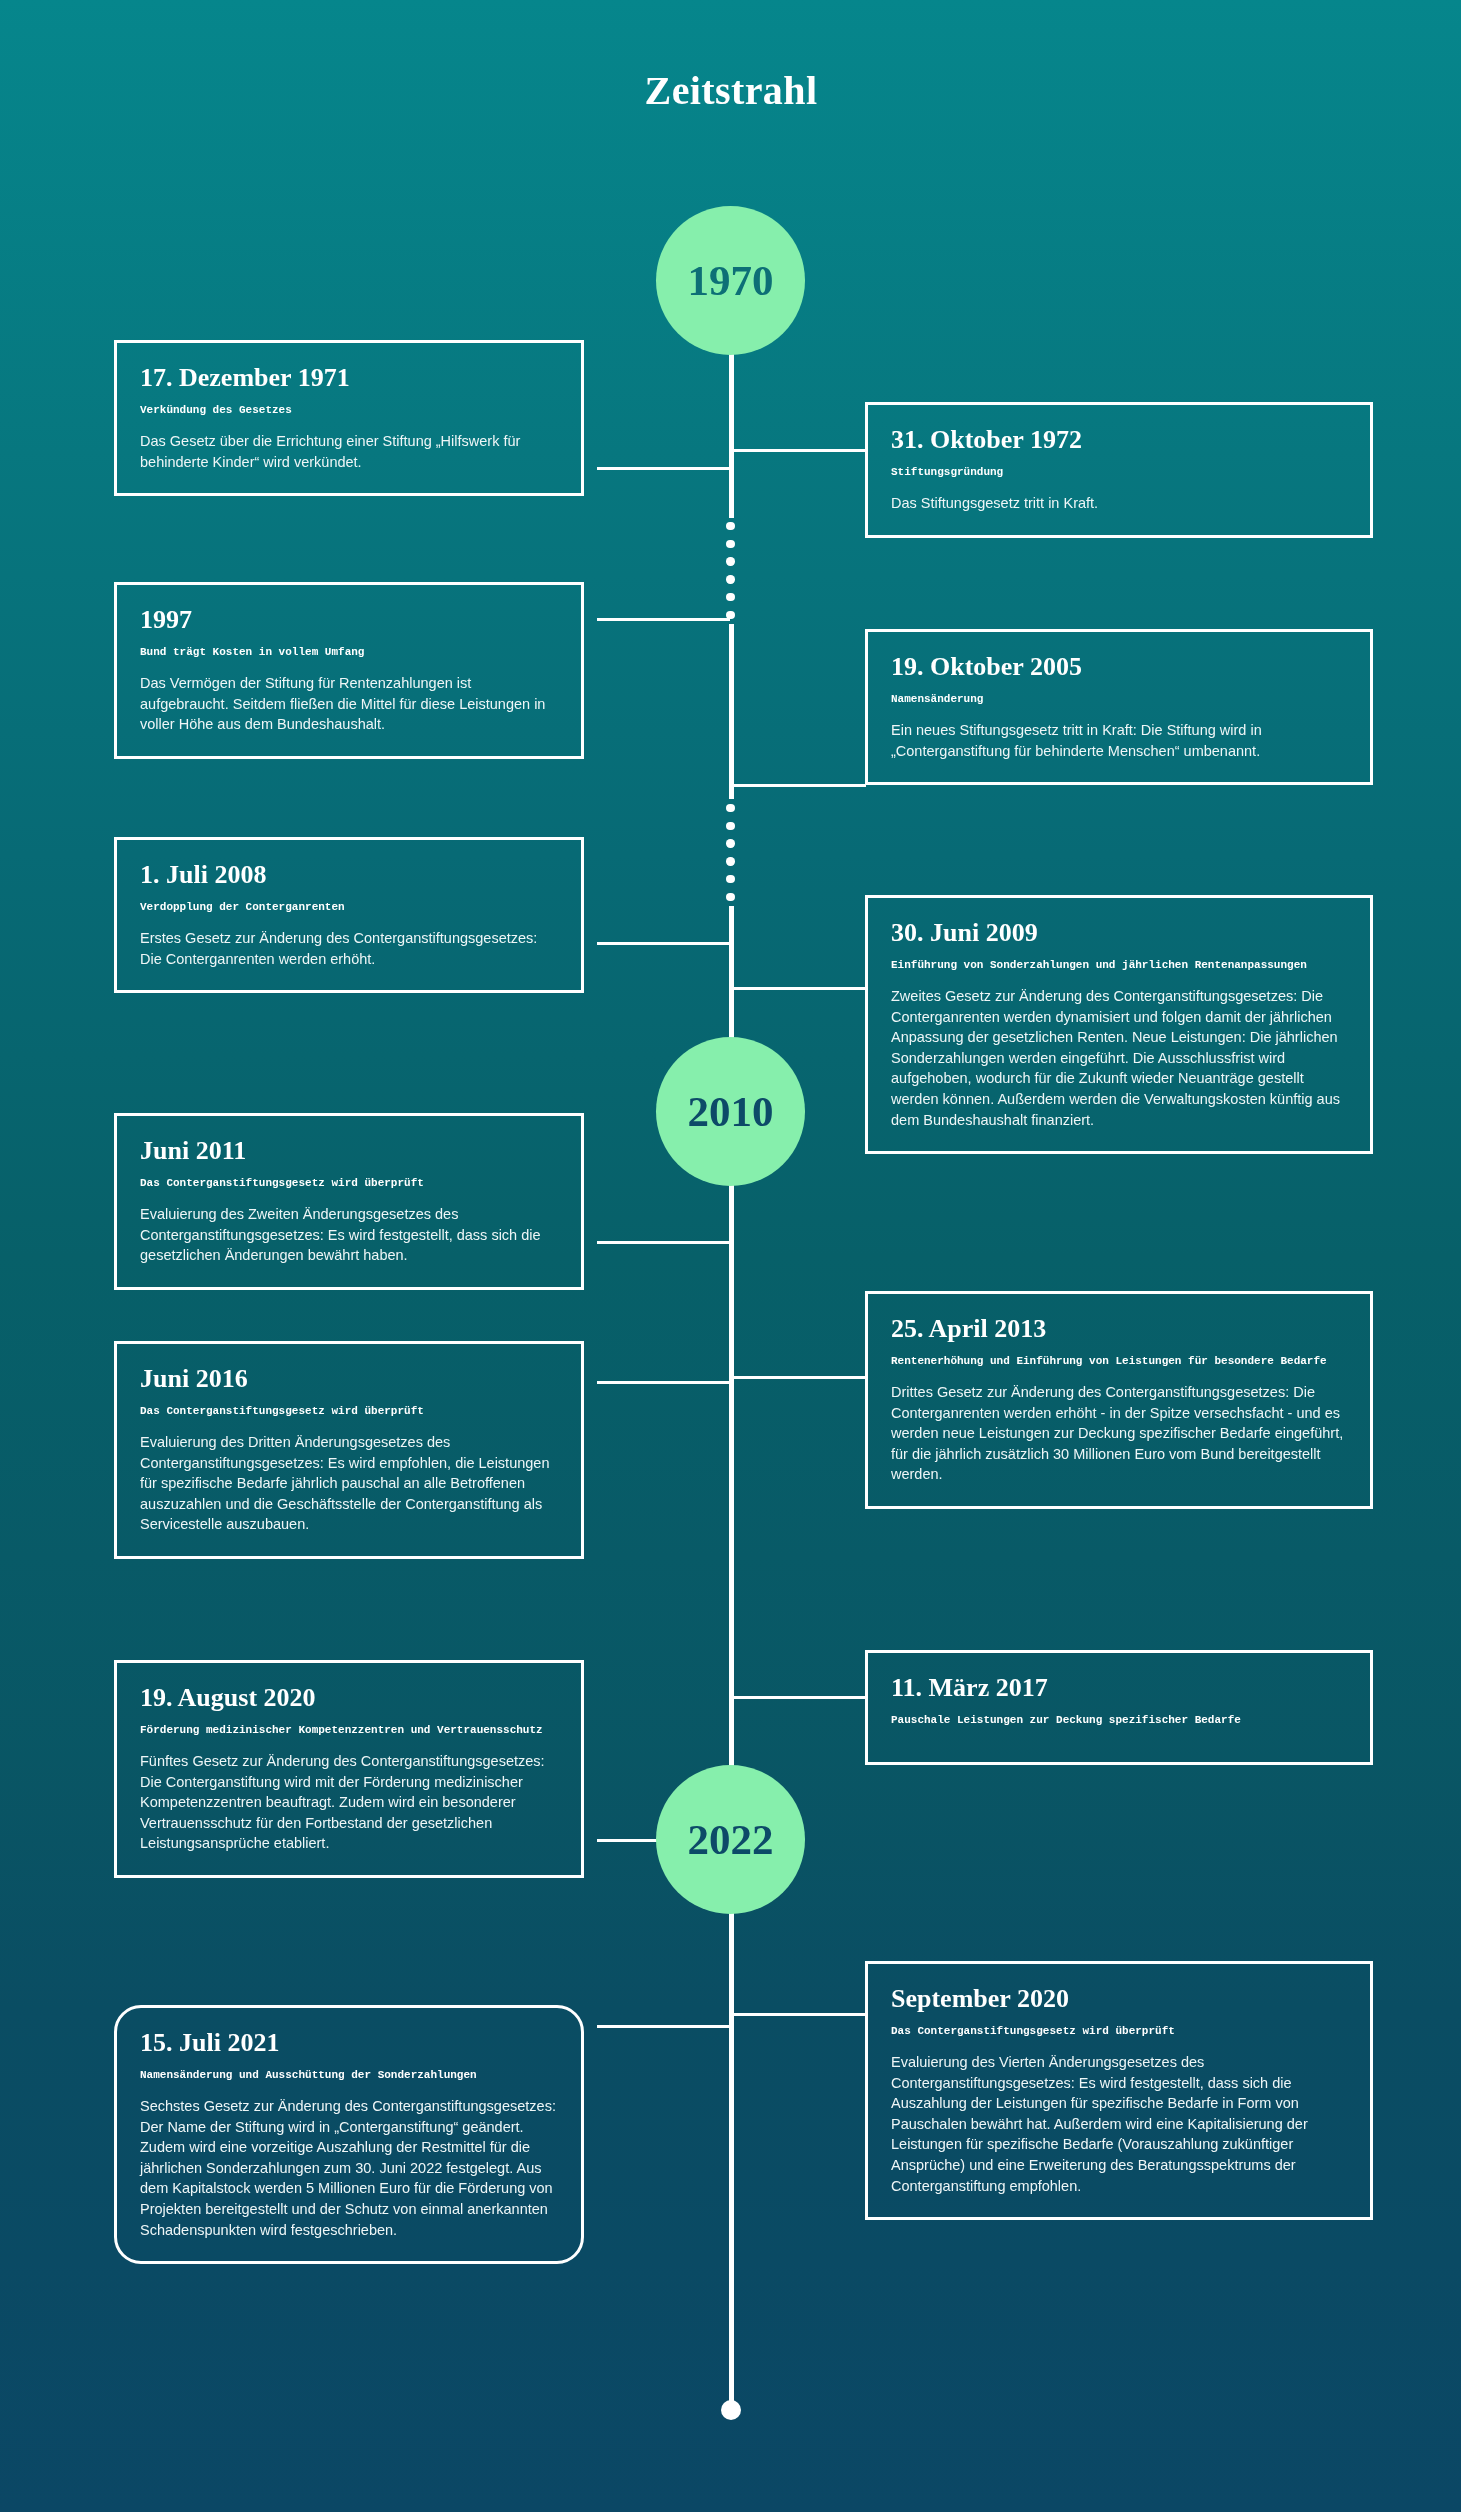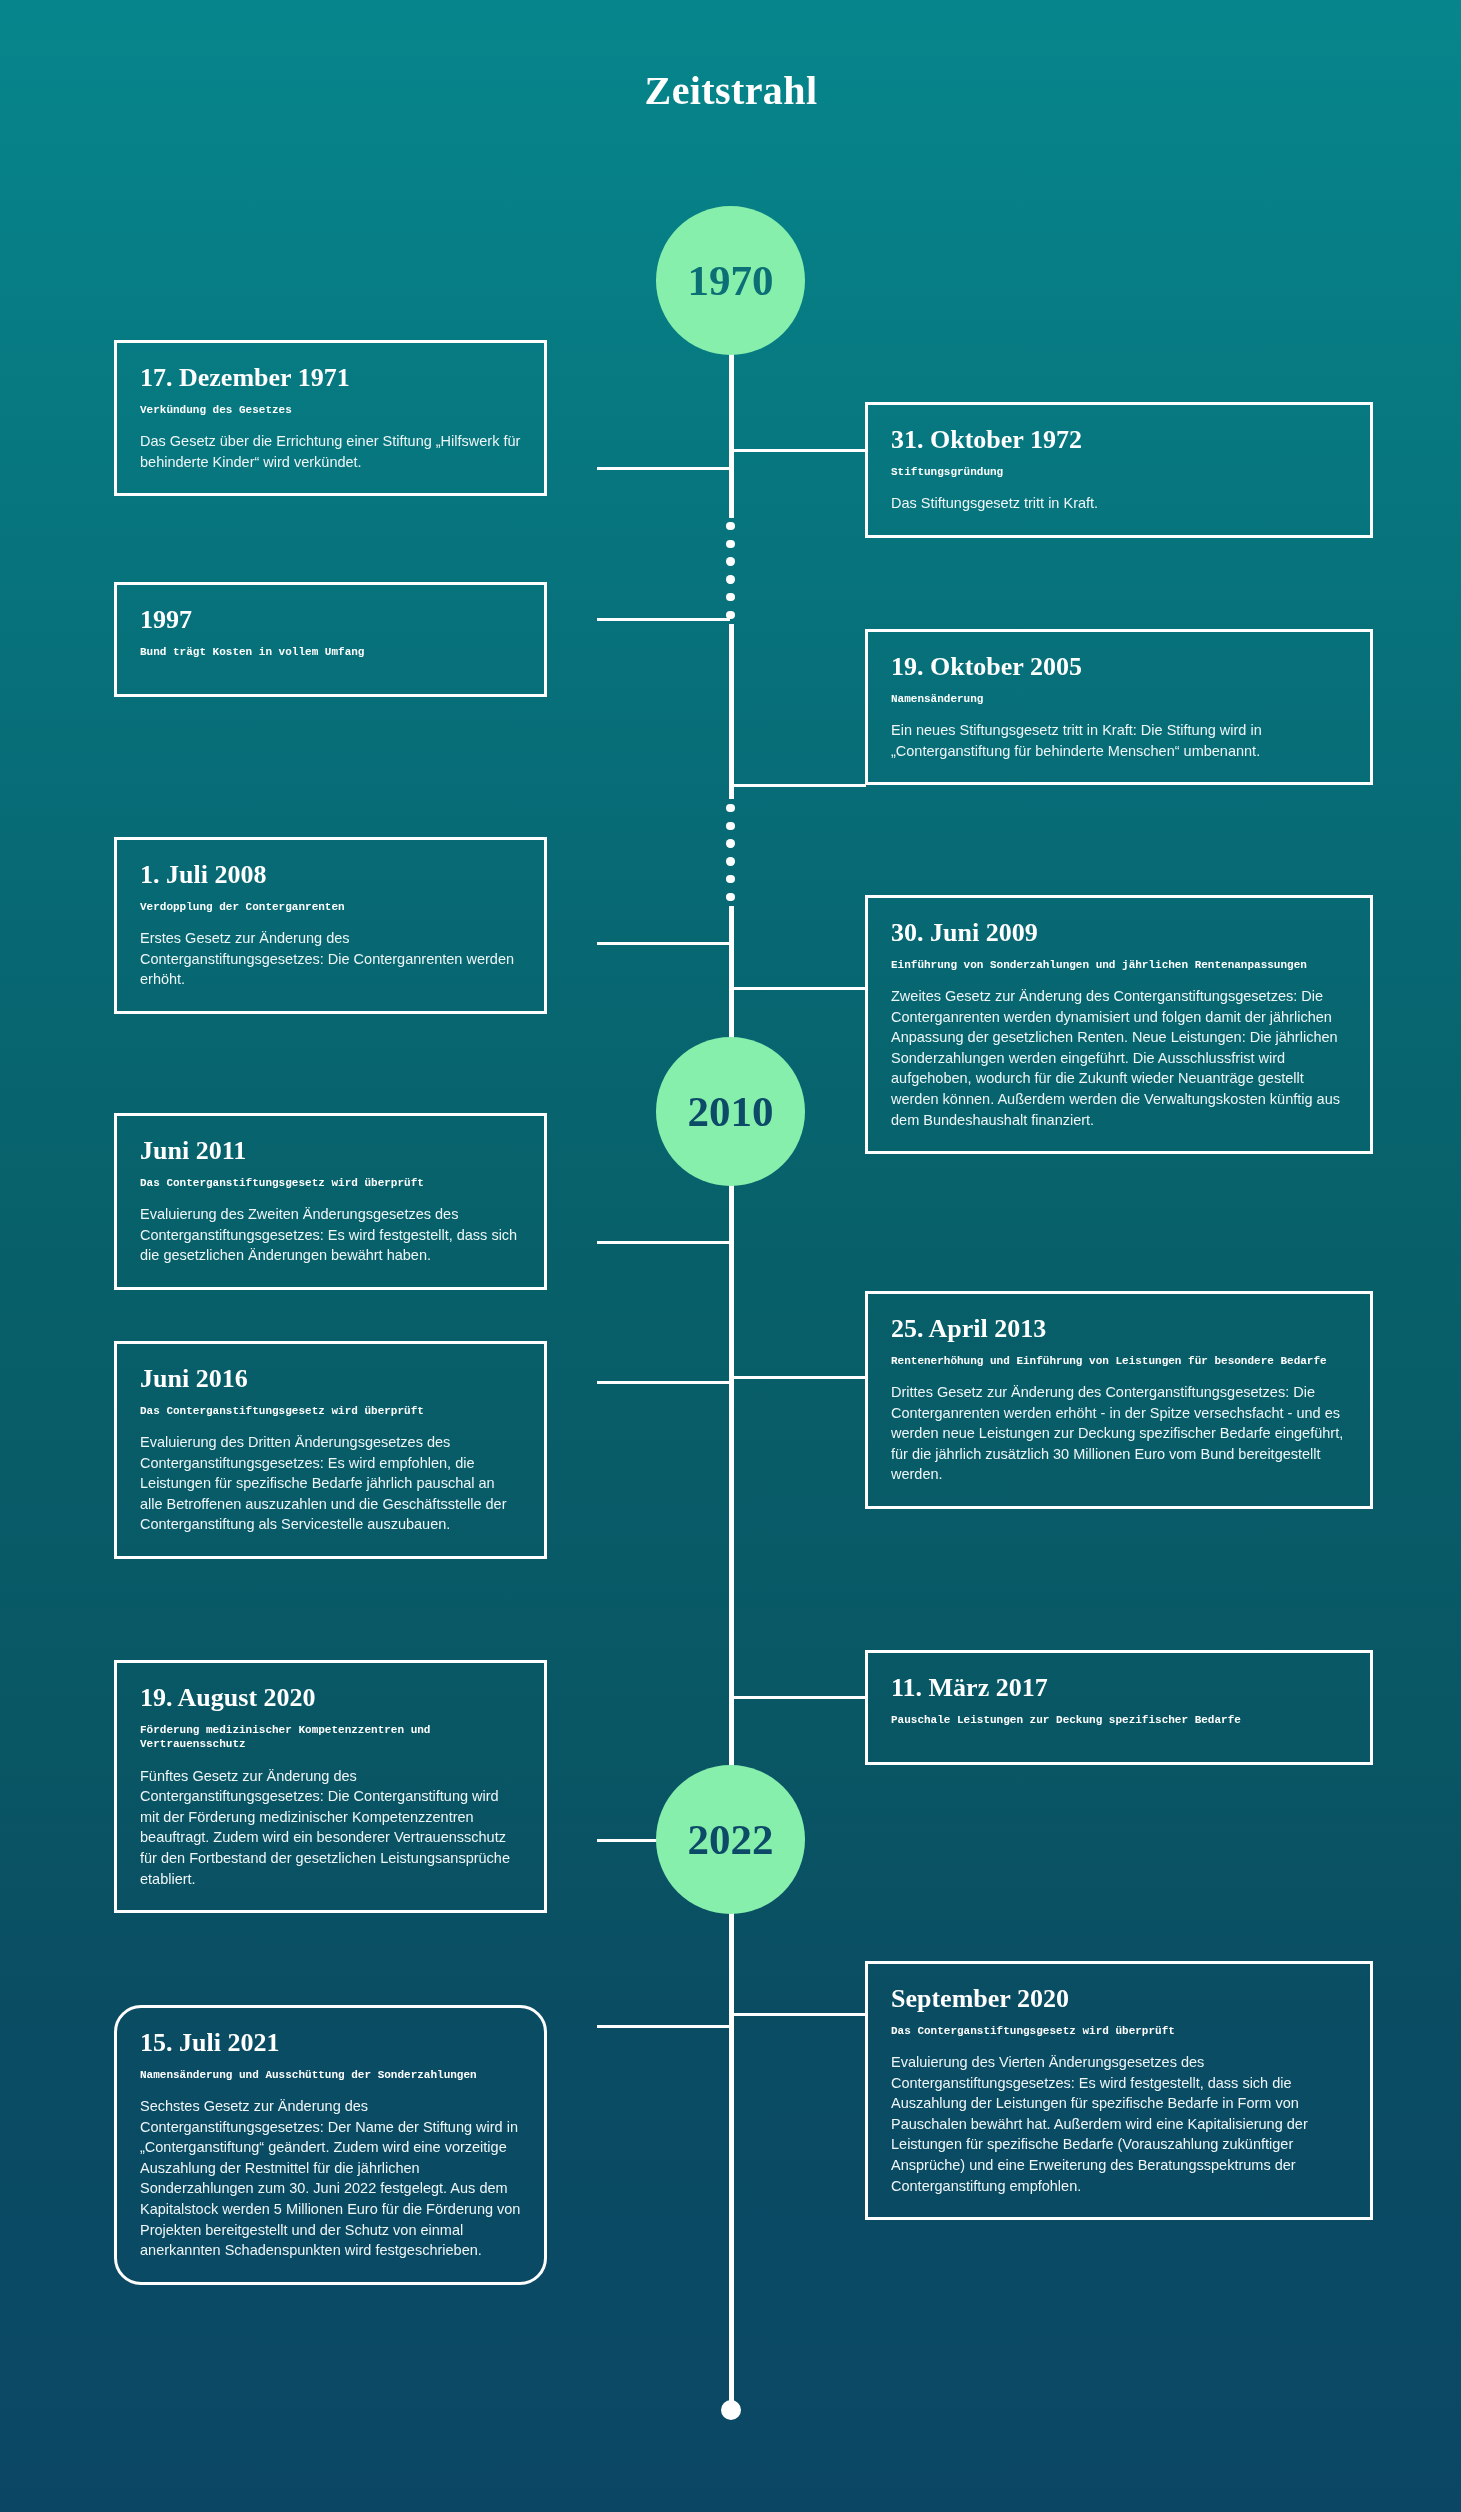--- a/index.html
+++ b/index.html
@@ -101,21 +101,21 @@
   }
 
   
   .card {
     position: absolute;
     border: 3px solid #ffffff;
     padding: 20px 23px 21px 23px;
     z-index: 3;
     background: transparent;
   }
-  .card.left  { left: 114px;  width: 433px; }
+  .card.left  { left: 114px;  width: 470px; }
   .card.right { left: 865px; width: 508px; }
 
   .card-date {
     font-family: "Liberation Serif", serif;
     font-weight: bold;
     font-size: 26px;
     line-height: 1.12;
     color: #ffffff;
     margin-bottom: 10.7px;
   }
@@ -193,20 +193,21 @@
 
 <div class="card right" style="top:402px;">
   <div class="card-date">31. Oktober 1972</div>
   <div class="card-sub">Stiftungsgründung</div>
   <div class="card-body">Das Stiftungsgesetz tritt in Kraft.</div>
 </div>
 
 <div class="card left" style="top:582px;">
   <div class="card-date">1997</div>
   <div class="card-sub">Bund trägt Kosten in vollem Umfang</div>
+  <div class="card-body">Das Vermögen der Stiftung für Rentenzahlungen ist aufgebraucht. Seitdem fließen die Mittel für diese Leistungen in voller Höhe aus dem Bundeshaushalt.</div>
 </div>
 
 <div class="card right" style="top:629px;">
   <div class="card-date">19. Oktober 2005</div>
   <div class="card-sub">Namensänderung</div>
   <div class="card-body">Ein neues Stiftungsgesetz tritt in Kraft: Die Stiftung wird in „Conterganstiftung für behinderte Menschen“ umbenannt.</div>
 </div>
 
 <div class="card left" style="top:837px;">
   <div class="card-date">1. Juli 2008</div>

